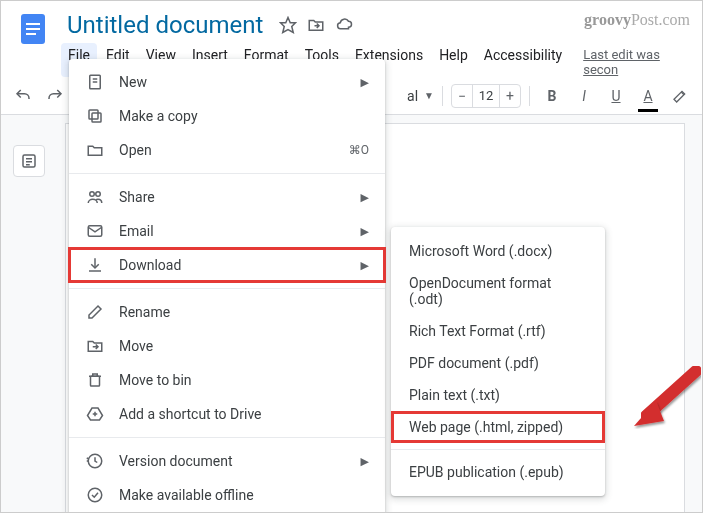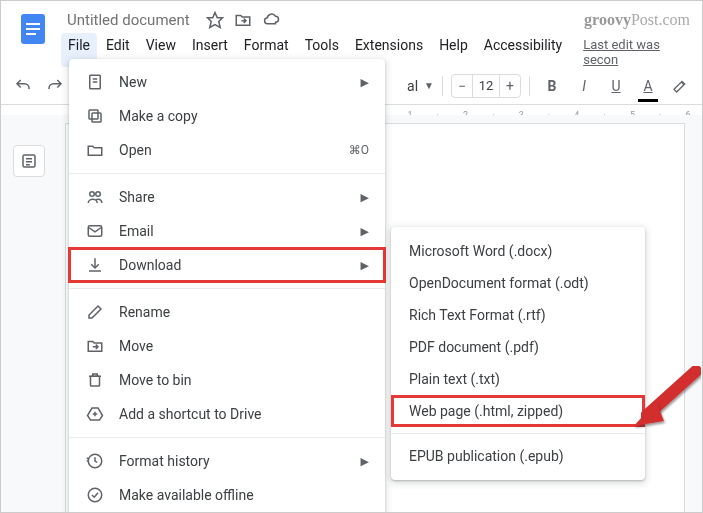--- a/index.html
+++ b/index.html
@@ -3,21 +3,21 @@
 <meta charset="utf-8">
 <style>
 * { box-sizing: border-box; margin: 0; padding: 0; }
 body { font-family: "Google Sans", Roboto, Arial, sans-serif; font-size: 14px; color: #3c4043; background: #fff; width: 703px; height: 513px; overflow: hidden; position: relative; border: 1px solid #ccc; }
 
 .header { padding: 8px 12px 0; display: flex; align-items: flex-start; gap: 8px; }
 .logo { width: 40px; height: 40px; display: flex; align-items: center; justify-content: center; }
 .logo svg { width: 36px; height: 36px; }
 .header-main { flex: 1; }
 .title-row { display: flex; align-items: center; gap: 10px; }
-.doc-title { font-size: 15px; color: #737373; padding: 2px 6px; }
+.doc-title { font-size: 24px; color: #0369a1; padding: 2px 6px; }
 .title-icon { color: #5f6368; width: 18px; height: 18px; display:flex; align-items:center; justify-content:center;}
 .watermark { position: absolute; right: 12px; top: 10px; font-size: 16px; color: #aaa; font-family: "Palatino Linotype", Georgia, serif; }
 .watermark b { color: #999; font-weight: 600; }
 
 .menubar { display: flex; gap: 2px; margin-top: 2px; font-size: 14px; color: #202124; }
 .menubar-item { padding: 4px 7px; border-radius: 4px; }
 .menubar-item.active { background: #e8f0fe; }
 .last-edit { margin-left: 12px; color: #5f6368; text-decoration: underline; font-size: 13px; padding-top:4px;}
 
 .toolbar { display: flex; align-items: center; gap: 4px; padding: 4px 8px; border-bottom: 1px solid #dadce0; height: 38px; position:relative; }
@@ -45,21 +45,21 @@
 .dropdown { position: absolute; background: #fff; border-radius: 4px; box-shadow: 0 2px 6px 2px rgba(60,64,67,.15), 0 1px 2px rgba(60,64,67,.3); padding: 6px 0; }
 .file-menu { left: 68px; top: 58px; width: 316px; }
 .menu-item { display: flex; align-items: center; padding: 6px 16px 6px 16px; gap: 14px; height: 34px; color: #3c4043; position:relative; }
 .menu-item.hl { outline: 3px solid #e53935; outline-offset: -2px; }
 .menu-icon { width: 20px; height: 20px; display: flex; align-items: center; justify-content: center; color: #5f6368; flex-shrink:0;}
 .menu-label { flex: 1; font-size: 14px; }
 .menu-arrow { color: #5f6368; font-size: 11px; }
 .menu-shortcut { color: #5f6368; font-size: 12px; }
 .menu-sep { height: 1px; background: #e8eaed; margin: 6px 0; }
 
-.submenu { left: 390px; top: 226px; width: 254px; padding: 8px 0;}
+.submenu { left: 390px; top: 226px; width: 214px; padding: 8px 0;}
 .sub-item { padding: 8px 18px; font-size: 14px; color: #3c4043; }
 .sub-item.hl { outline: 3px solid #e53935; outline-offset: -3px; }
 .sub-sep { height: 1px; background: #e8eaed; margin: 6px 0; }
 
 .arrow-svg { position: absolute; left: 625px; top: 360px; pointer-events: none; }
 </style>
 </head>
 <body>
 
 <div class="header">
@@ -276,21 +276,21 @@
   </div>
   <div class="menu-sep"></div>
   <div class="menu-item">
     <div class="menu-icon">
         <svg width="18" height="18" viewBox="0 0 24 24" fill="none" stroke="#5f6368" stroke-width="2">
           <circle cx="12" cy="12" r="9"></circle>
           <path d="M12 7v5l3 2"></path>
           <path d="M3 12H1M3 8l-2 1"></path>
         </svg>
       </div>
-    <div class="menu-label">Format history</div>
+    <div class="menu-label">Version document</div>
     <div class="menu-arrow">▶</div>
   </div>
   <div class="menu-item">
     <div class="menu-icon">
         <svg width="18" height="18" viewBox="0 0 24 24" fill="none" stroke="#5f6368" stroke-width="2">
           <circle cx="12" cy="12" r="9"></circle>
           <path d="M8 12l3 3 5-6"></path>
         </svg>
       </div>
     <div class="menu-label">Make available offline</div>

